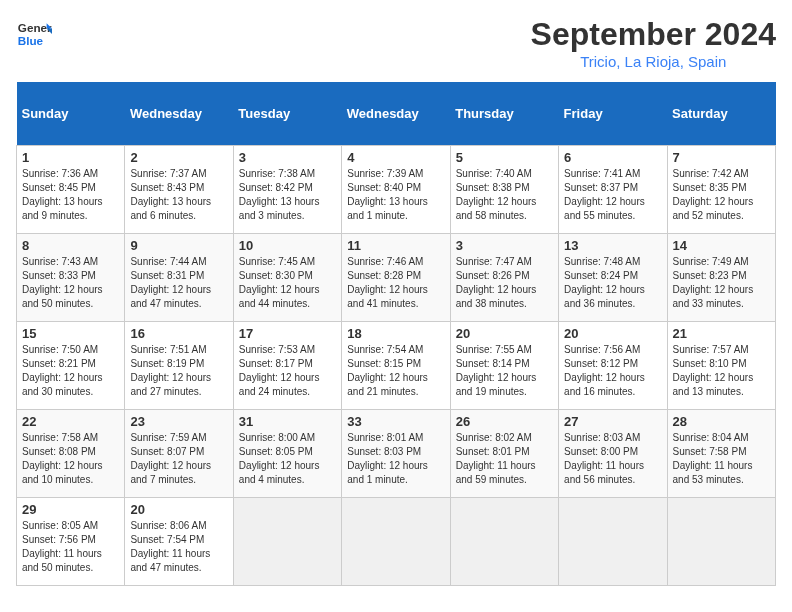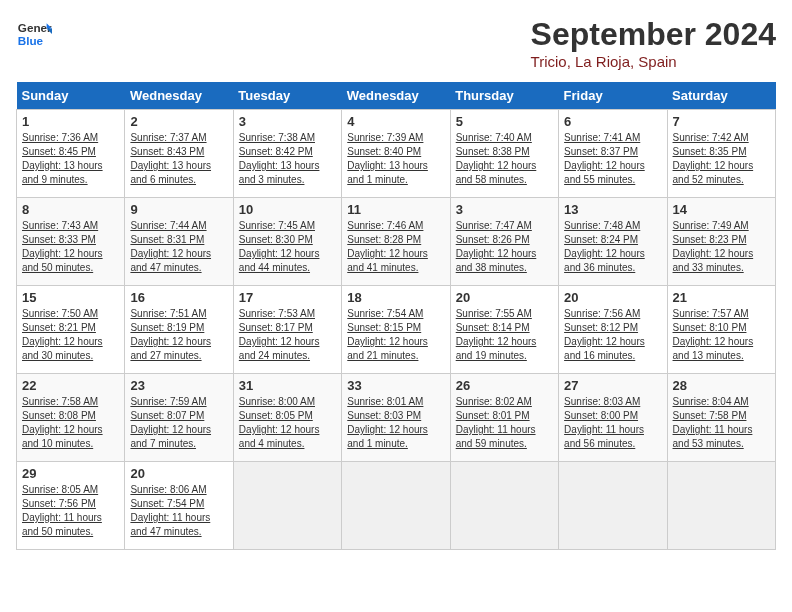--- a/index.html
+++ b/index.html
@@ -19,41 +19,41 @@
     .logo {
       display: flex;
       align-items: center;
       gap: 6px;
     }
     .logo-icon {
       width: 36px;
       height: 36px;
     }
     .title-block {
-      text-align: left;
+      text-align: center;
     }
     .month-title {
       font-size: 32px;
       font-weight: bold;
       color: #333;
     }
     .location {
       font-size: 15px;
-      color: #7f1d1d;
+      color: #3b82f6;
     }
     table {
       width: 100%;
       border-collapse: collapse;
       font-size: 10.5px;
     }
     th {
       background-color: #1a6bbf;
       color: #fff;
       text-align: left;
-      padding: 6px 5px;
+      padding: 24px 5px;
       font-size: 13px;
       font-weight: bold;
     }
     td {
       border: 1px solid #ccc;
       vertical-align: top;
       padding: 4px 5px;
       width: 14.28%;
       min-height: 80px;
       height: 88px;
@@ -64,21 +64,20 @@
     .day-num {
       font-size: 13px;
       font-weight: bold;
       color: #333;
       margin-bottom: 2px;
     }
     .day-info {
       color: #333;
       line-height: 1.4;
       font-size: 10px;
-      text-decoration: underline;
     }
     tr:nth-child(even) td:not(.empty) {
       background: #f9f9f9;
     }
     tr:nth-child(odd) td:not(.empty) {
       background: #fff;
     }
   </style>
 </head>
 <body>

